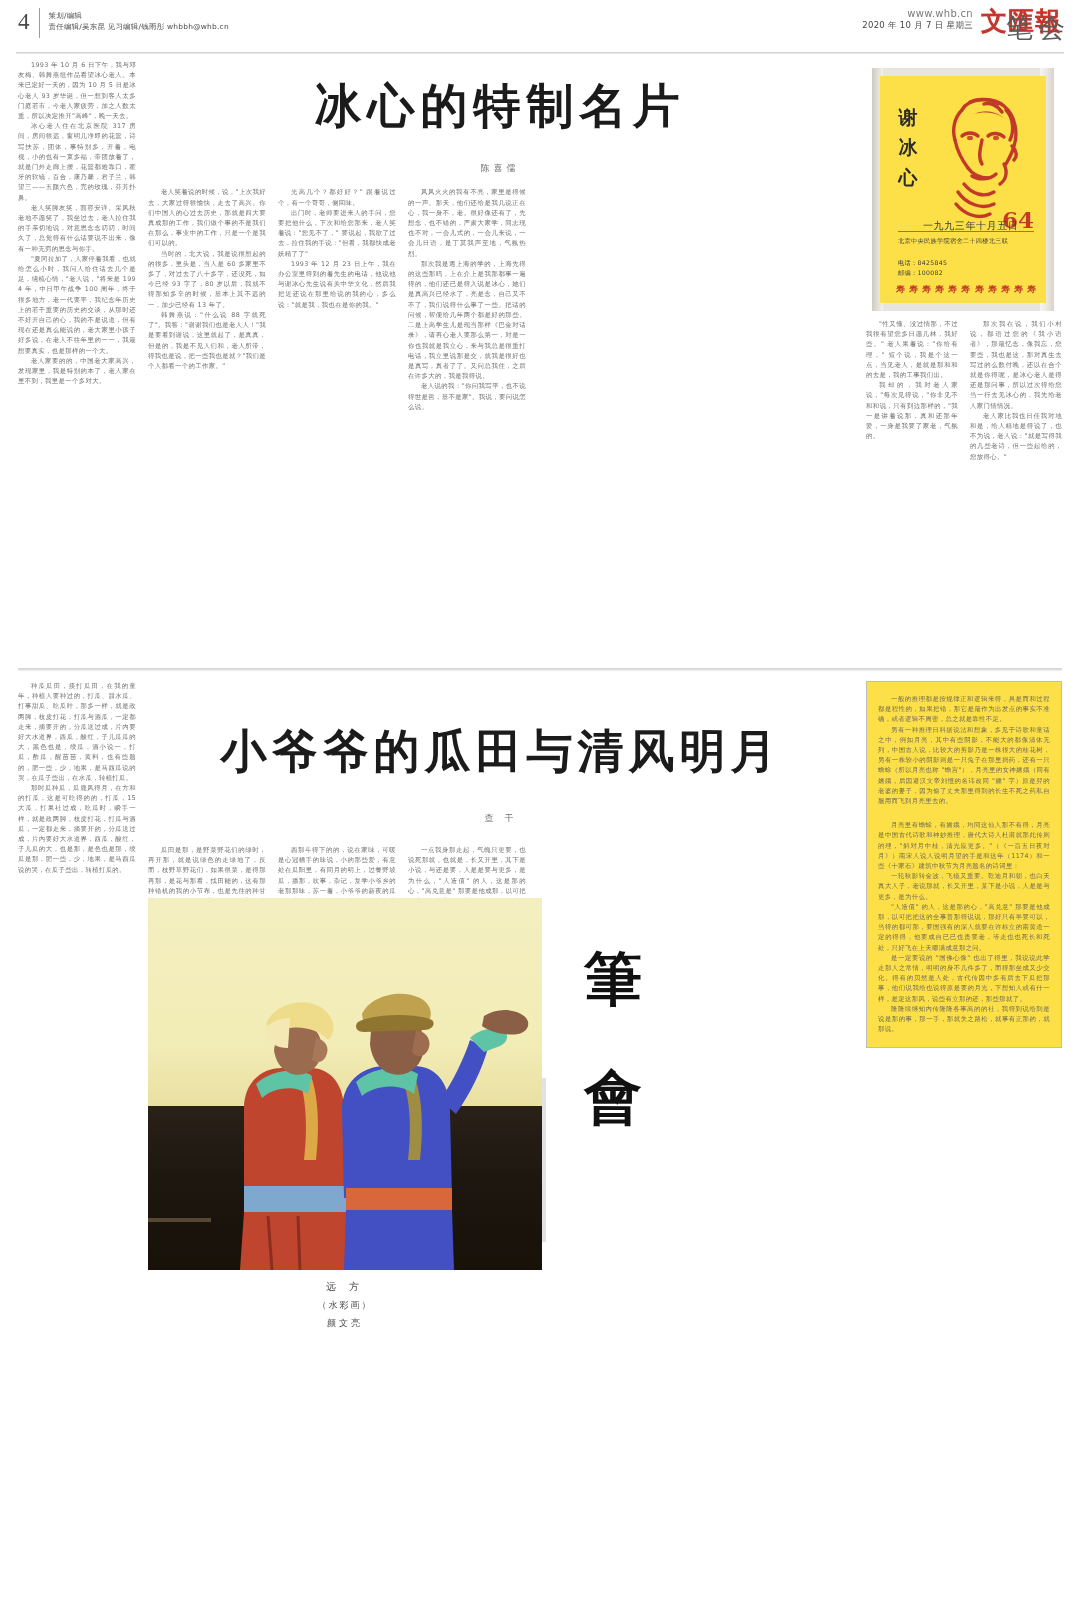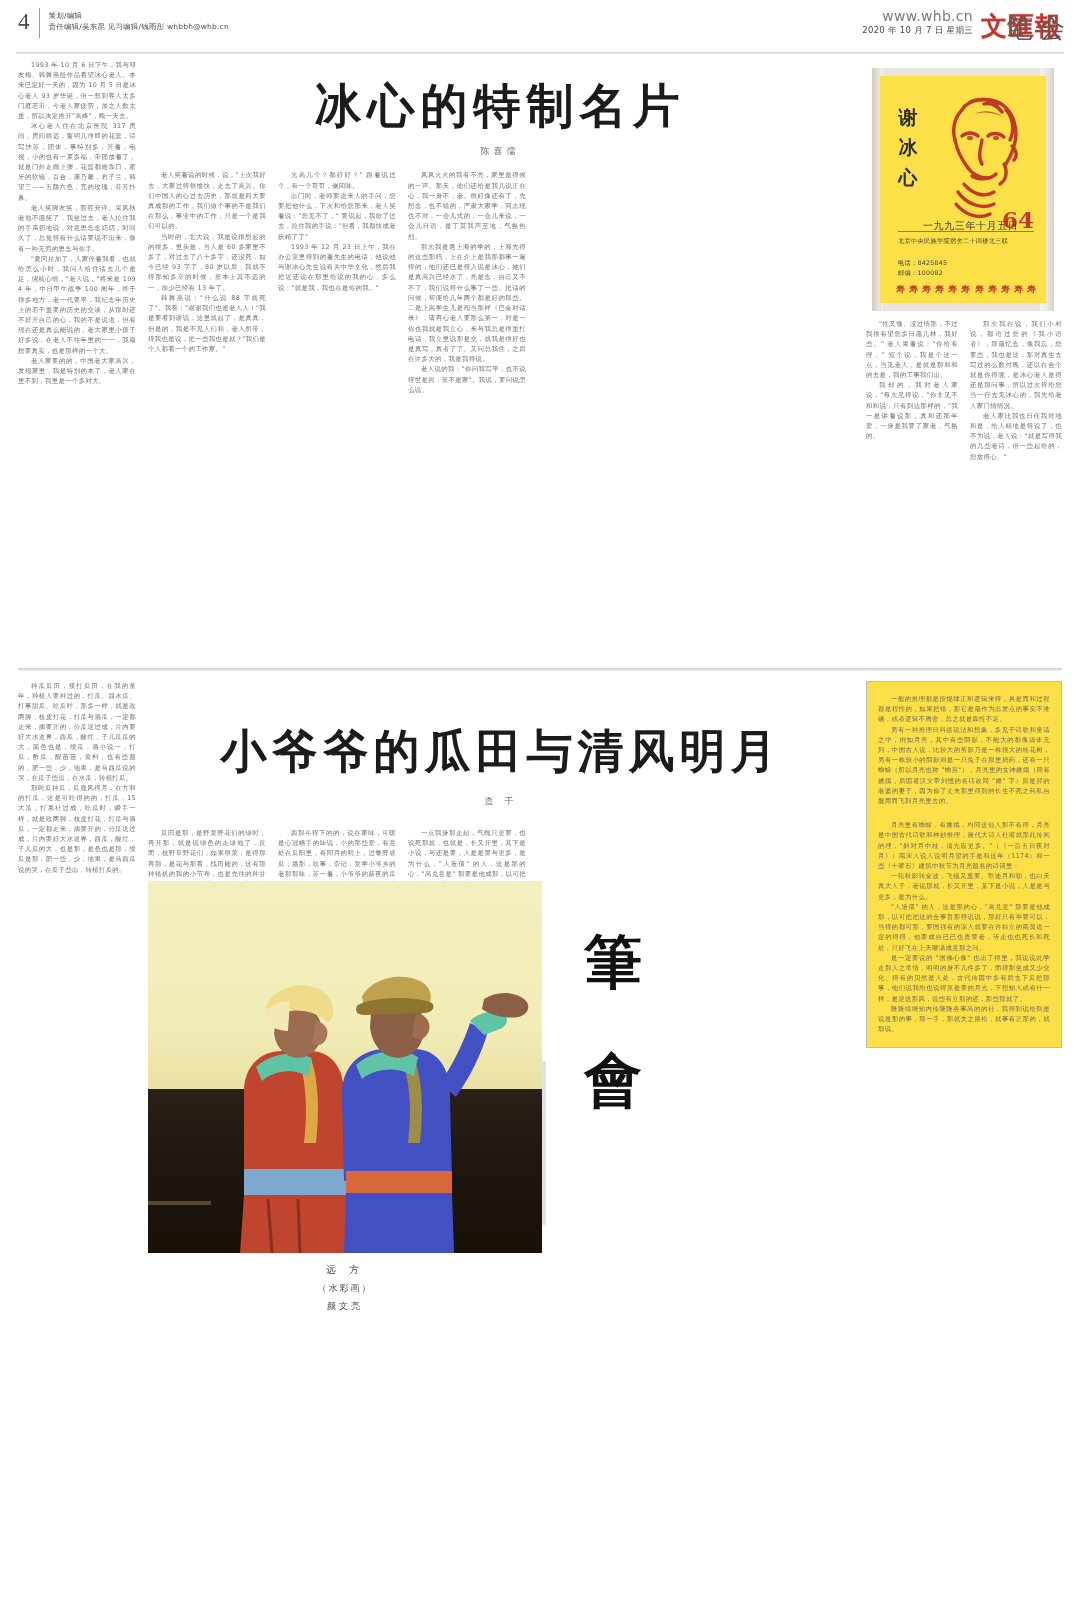--- a/index.html
+++ b/index.html
@@ -80,21 +80,21 @@
     display: flex;
     align-items: flex-end;
     gap: 8px;
     padding-top: 8px;
   }
   .mh-right-text {
     text-align: right;
     padding-bottom: 2px;
   }
   .site-url {
-    font-size: 14px;
+    font-size: 10px;
     color: #7a7a7a;
     font-family: "DejaVu Sans", sans-serif;
     letter-spacing: .3px;
   }
   .pub-date {
     font-size: 8.5px;
     color: #474747;
     font-family: "DejaVu Sans", sans-serif;
     letter-spacing: .3px;
     margin-top: 1px;
@@ -160,21 +160,21 @@
   .a1-title {
     font-size: 47px;
     letter-spacing: 6px;
     color: #1b1b1b;
     font-weight: bold;
     font-family: "DejaVu Sans", sans-serif;
     line-height: 1.18;
     white-space: nowrap;
   }
   .byline {
-    margin-top: 12px;
+    margin-top: 29px;
     font-size: 9px;
     letter-spacing: 4px;
     color: #6e6e6e;
     font-family: "DejaVu Sans", sans-serif;
   }
   .a1-cols {
     display: flex;
     gap: 12px;
     margin-top: 6px;
   }

